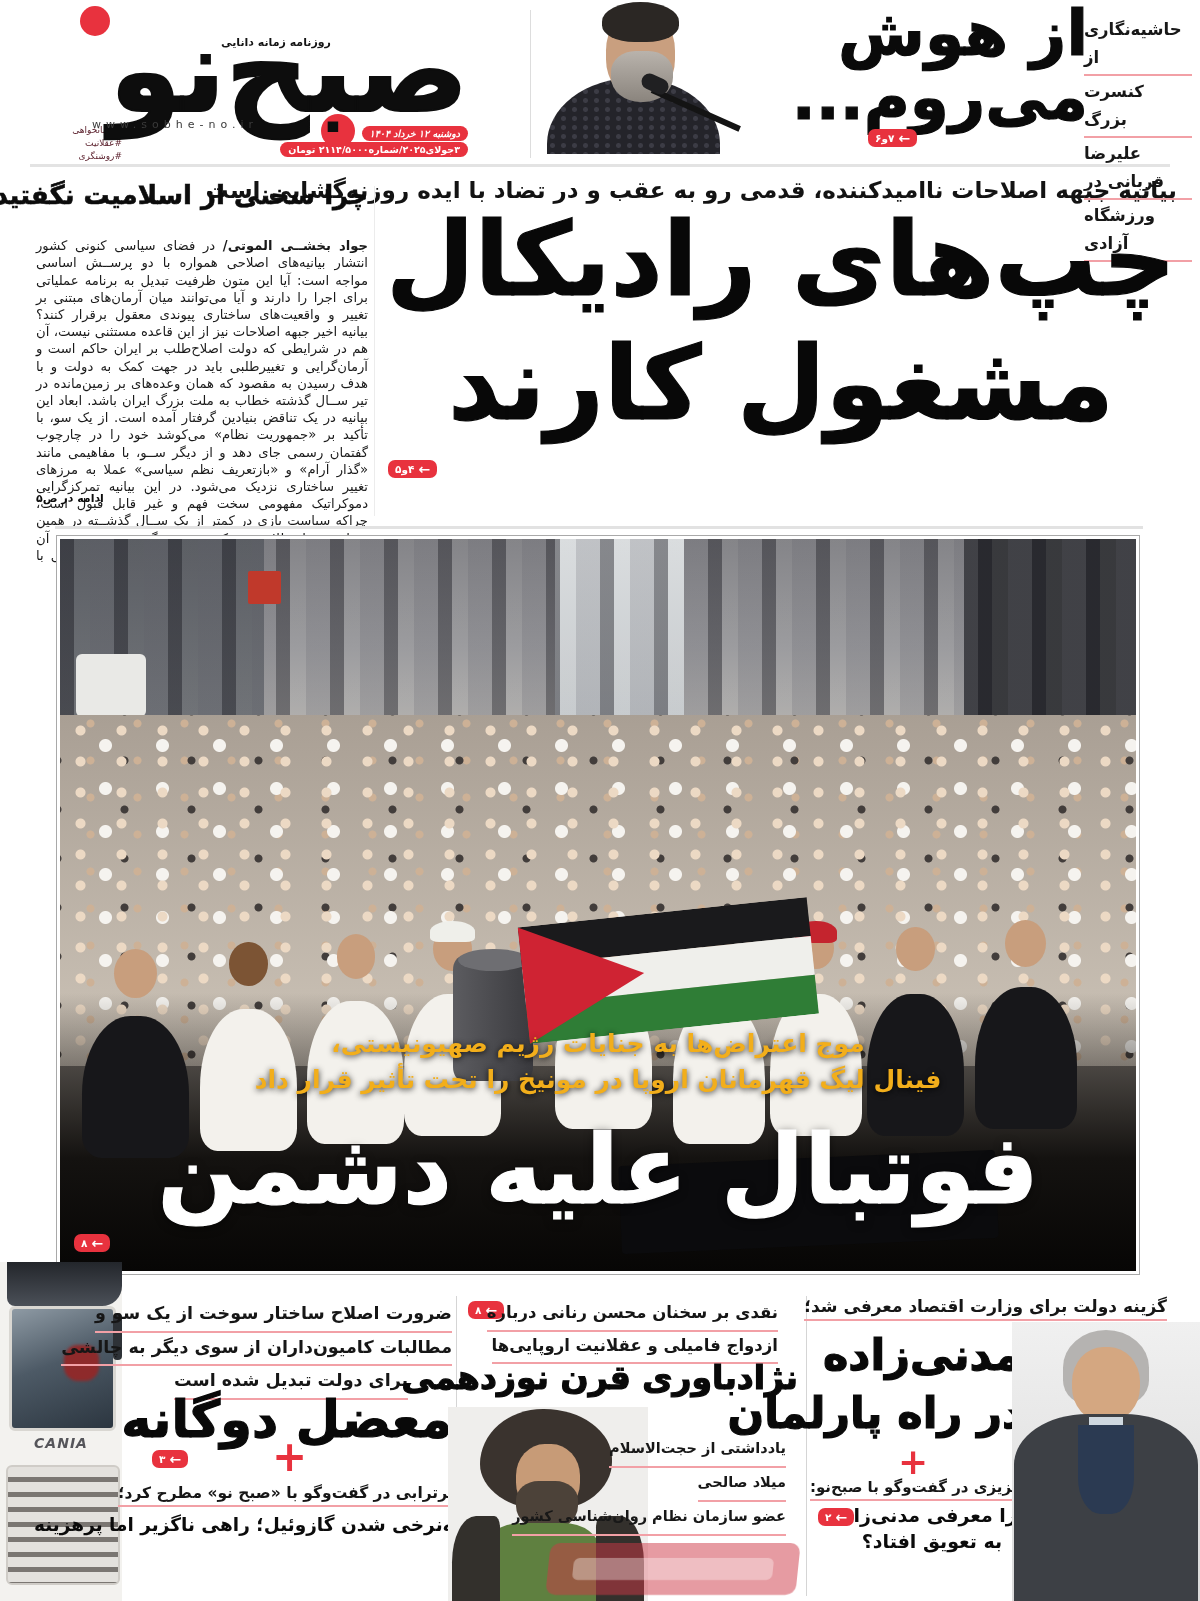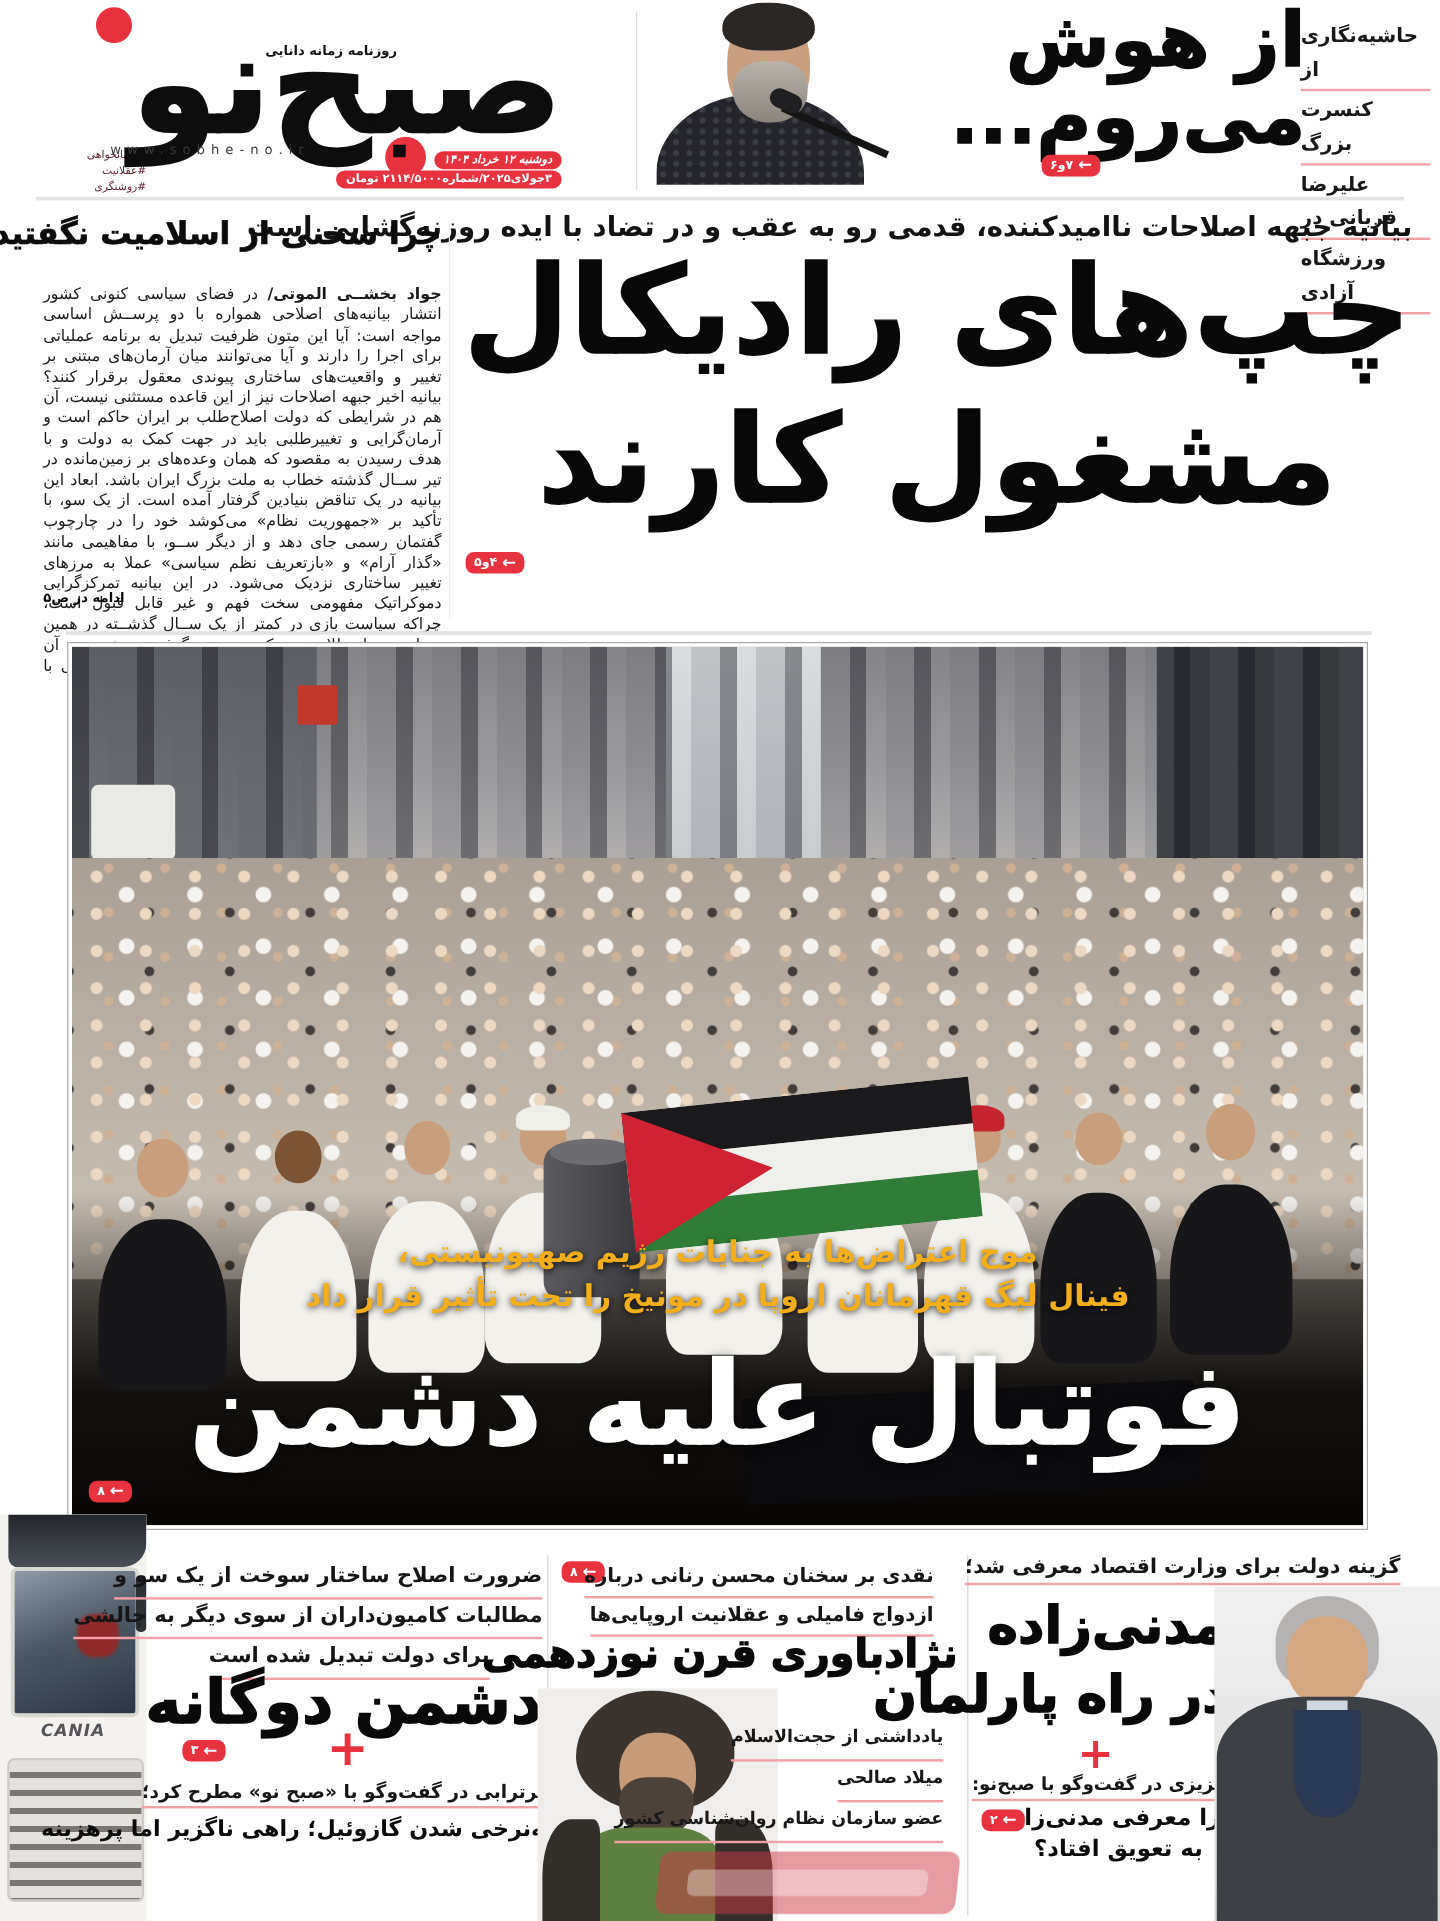--- a/index.html
+++ b/index.html
@@ -312,21 +312,21 @@
     </div>
     <div class="t-mirror"></div>
     <div class="t-brand">CANIA</div>
     <div class="t-grille"></div>
   </div>
   <div class="abs fuel-kicker">
     <span class="u-pink">ضرورت اصلاح ساختار سوخت از یک سو و</span><br>
     <span class="u-pink">مطالبات کامیون‌داران از سوی دیگر به چالشی</span><br>
     <span class="u-pink">برای دولت تبدیل شده است</span>
   </div>
-  <div class="abs fuel-hl hvy">دشمن دوگانه</div>
+  <div class="abs fuel-hl hvy">معضل دوگانه</div>
   <span class="badge badge-fuel">
     <span class="bnum">۳</span>
     <span class="barr">←</span>
   </span>
   <div class="plus plus-fuel">+</div>
   <div class="abs fuel-sub"><span class="u-pink">میرترابی در گفت‌وگو با «صبح نو» مطرح کرد؛</span></div>
   <div class="abs fuel-sub2">سه‌نرخی شدن گازوئیل؛ راهی ناگزیر اما پرهزینه</div>
 
   <span class="badge badge-rac">
     <span class="bnum">۸</span>

